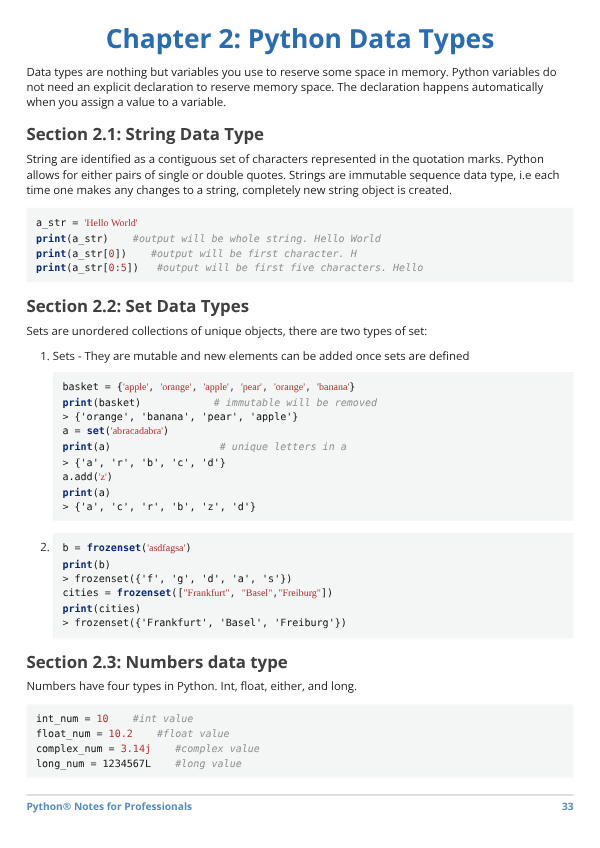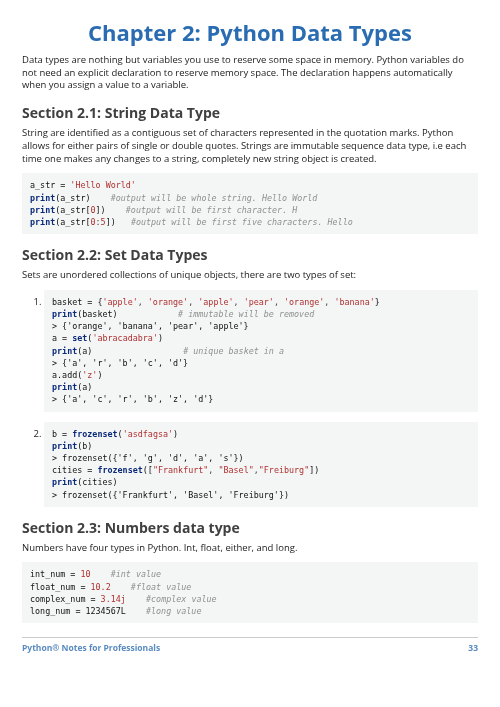--- a/index.html
+++ b/index.html
@@ -34,21 +34,21 @@
     padding: 6px 8px;
     font-family: "Consolas","DejaVu Sans Mono",Menlo,monospace;
     font-size: 8.4px;
     line-height: 1.45;
     white-space: pre;
     overflow: hidden;
     margin: 6px 0 10px 0;
   }
   li > pre { margin-left: 0; margin-top: 6px; }
   .kw  { color: #0a2a7a; font-weight: bold; }
-  .str { color: #b03030; }
+  .str { color: #b03030; font-family: Liberation Serif, serif; }
   .num { color: #b03030; }
   .cmt { color: #909090; font-style: italic; }
   .id  { color: #111; margin-top: 16px; }
   .op  { color: #444; }
   footer {
     border-top: 1px solid #ccc;
     margin-top: 14px;
     padding-top: 4px;
     display: flex;
     justify-content: space-between;
@@ -69,25 +69,26 @@
 <pre><span class="id">a_str =</span> <span class="str">'Hello World'</span>
 <span class="kw">print</span><span class="id">(a_str)</span>    <span class="cmt">#output will be whole string. Hello World</span>
 <span class="kw">print</span><span class="id">(a_str[</span><span class="num">0</span><span class="id">])</span>    <span class="cmt">#output will be first character. H</span>
 <span class="kw">print</span><span class="id">(a_str[</span><span class="num">0</span><span class="op">:</span><span class="num">5</span><span class="id">])</span>   <span class="cmt">#output will be first five characters. Hello</span></pre>
 
 <h2>Section 2.2: Set Data Types</h2>
 <p>Sets are unordered collections of unique objects, there are two types of set:</p>
 
 <ol>
   <li>
+    <span>Sets - They are mutable and new elements can be added once sets are defined</span>
 <pre><span class="id">basket = {</span><span class="str">'apple'</span><span class="op">,</span> <span class="str">'orange'</span><span class="op">,</span> <span class="str">'apple'</span><span class="op">,</span> <span class="str">'pear'</span><span class="op">,</span> <span class="str">'orange'</span><span class="op">,</span> <span class="str">'banana'</span><span class="id">}</span>
 <span class="kw">print</span><span class="id">(basket)</span>            <span class="cmt"># immutable will be removed</span>
 <span class="id">&gt; {'orange', 'banana', 'pear', 'apple'}</span>
 <span class="id">a =</span> <span class="kw">set</span><span class="id">(</span><span class="str">'abracadabra'</span><span class="id">)</span>
-<span class="kw">print</span><span class="id">(a)</span>                  <span class="cmt"># unique basket in a</span>
+<span class="kw">print</span><span class="id">(a)</span>                  <span class="cmt"># unique letters in a</span>
 <span class="id">&gt; {'a', 'r', 'b', 'c', 'd'}</span>
 <span class="id">a.add(</span><span class="str">'z'</span><span class="id">)</span>
 <span class="kw">print</span><span class="id">(a)</span>
 <span class="id">&gt; {'a', 'c', 'r', 'b', 'z', 'd'}</span></pre>
   </li>
   <li>
 <pre><span class="id">b =</span> <span class="kw">frozenset</span><span class="id">(</span><span class="str">'asdfagsa'</span><span class="id">)</span>
 <span class="kw">print</span><span class="id">(b)</span>
 <span class="id">&gt; frozenset({'f', 'g', 'd', 'a', 's'})</span>
 <span class="id">cities =</span> <span class="kw">frozenset</span><span class="id">([</span><span class="str">"Frankfurt"</span><span class="op">,</span> <span class="str">"Basel"</span><span class="op">,</span><span class="str">"Freiburg"</span><span class="id">])</span>

